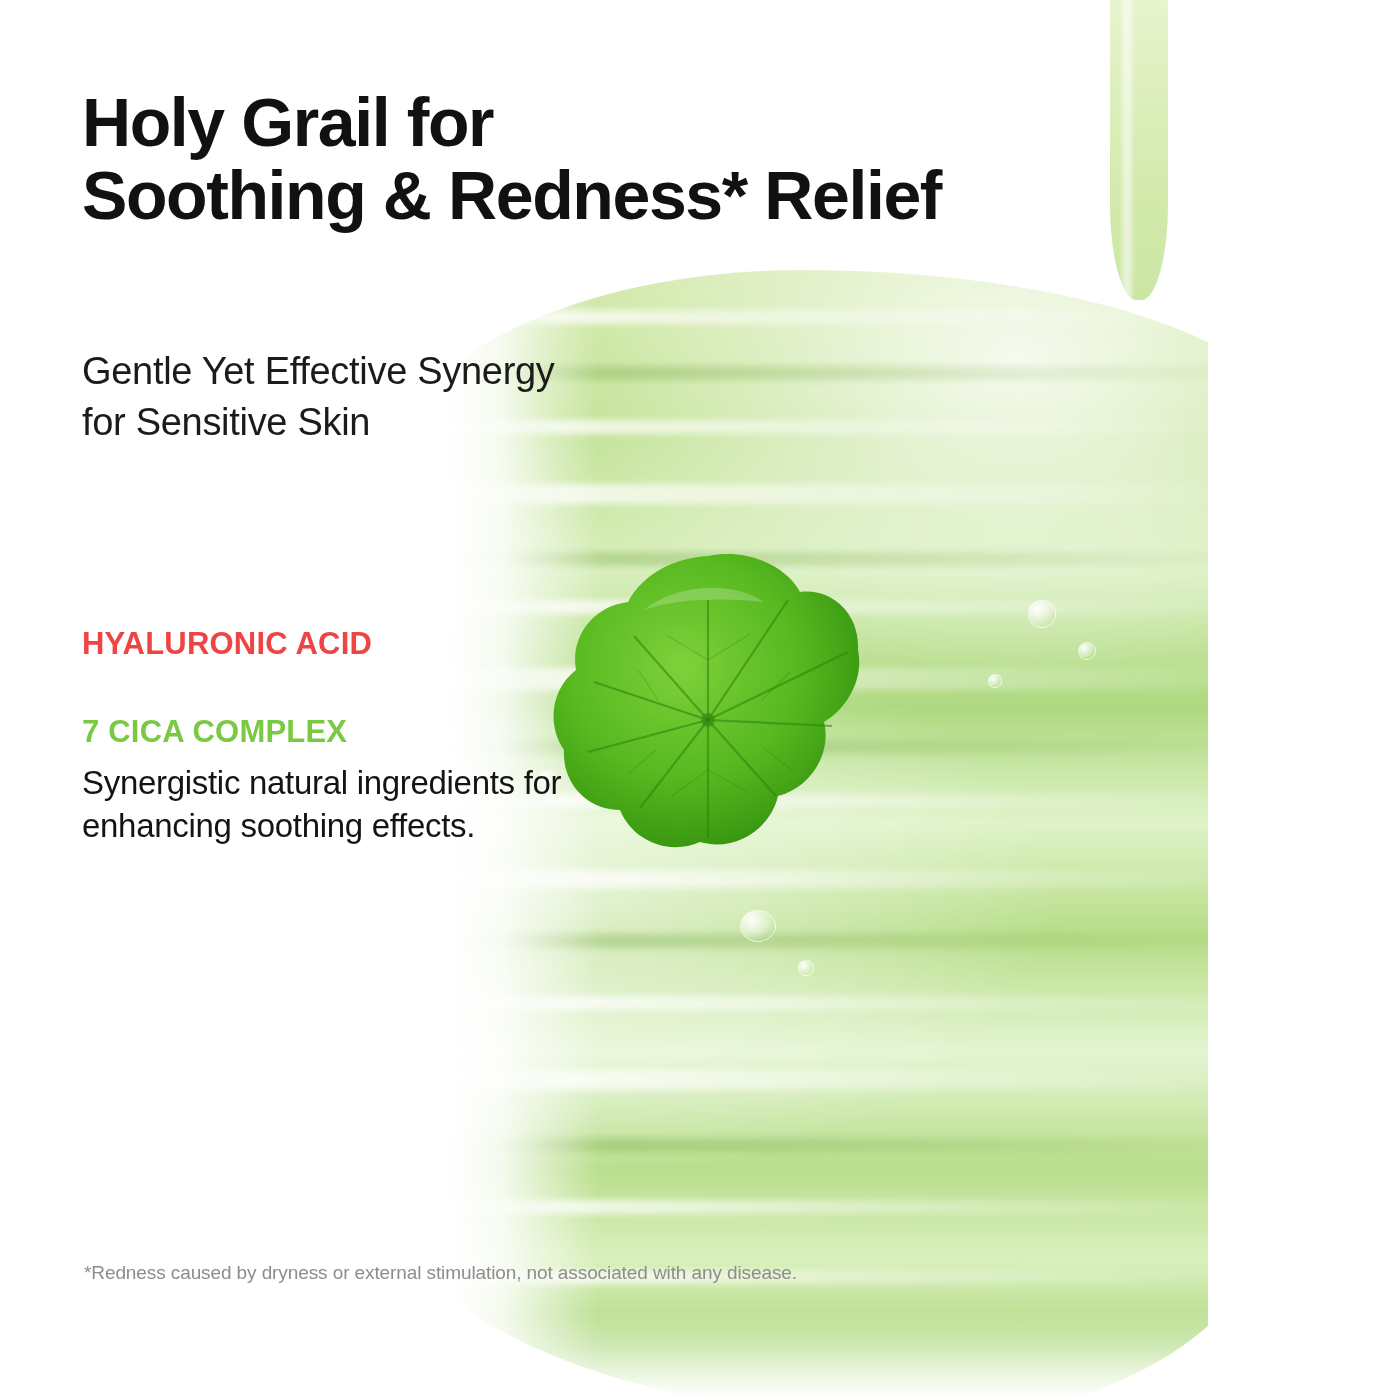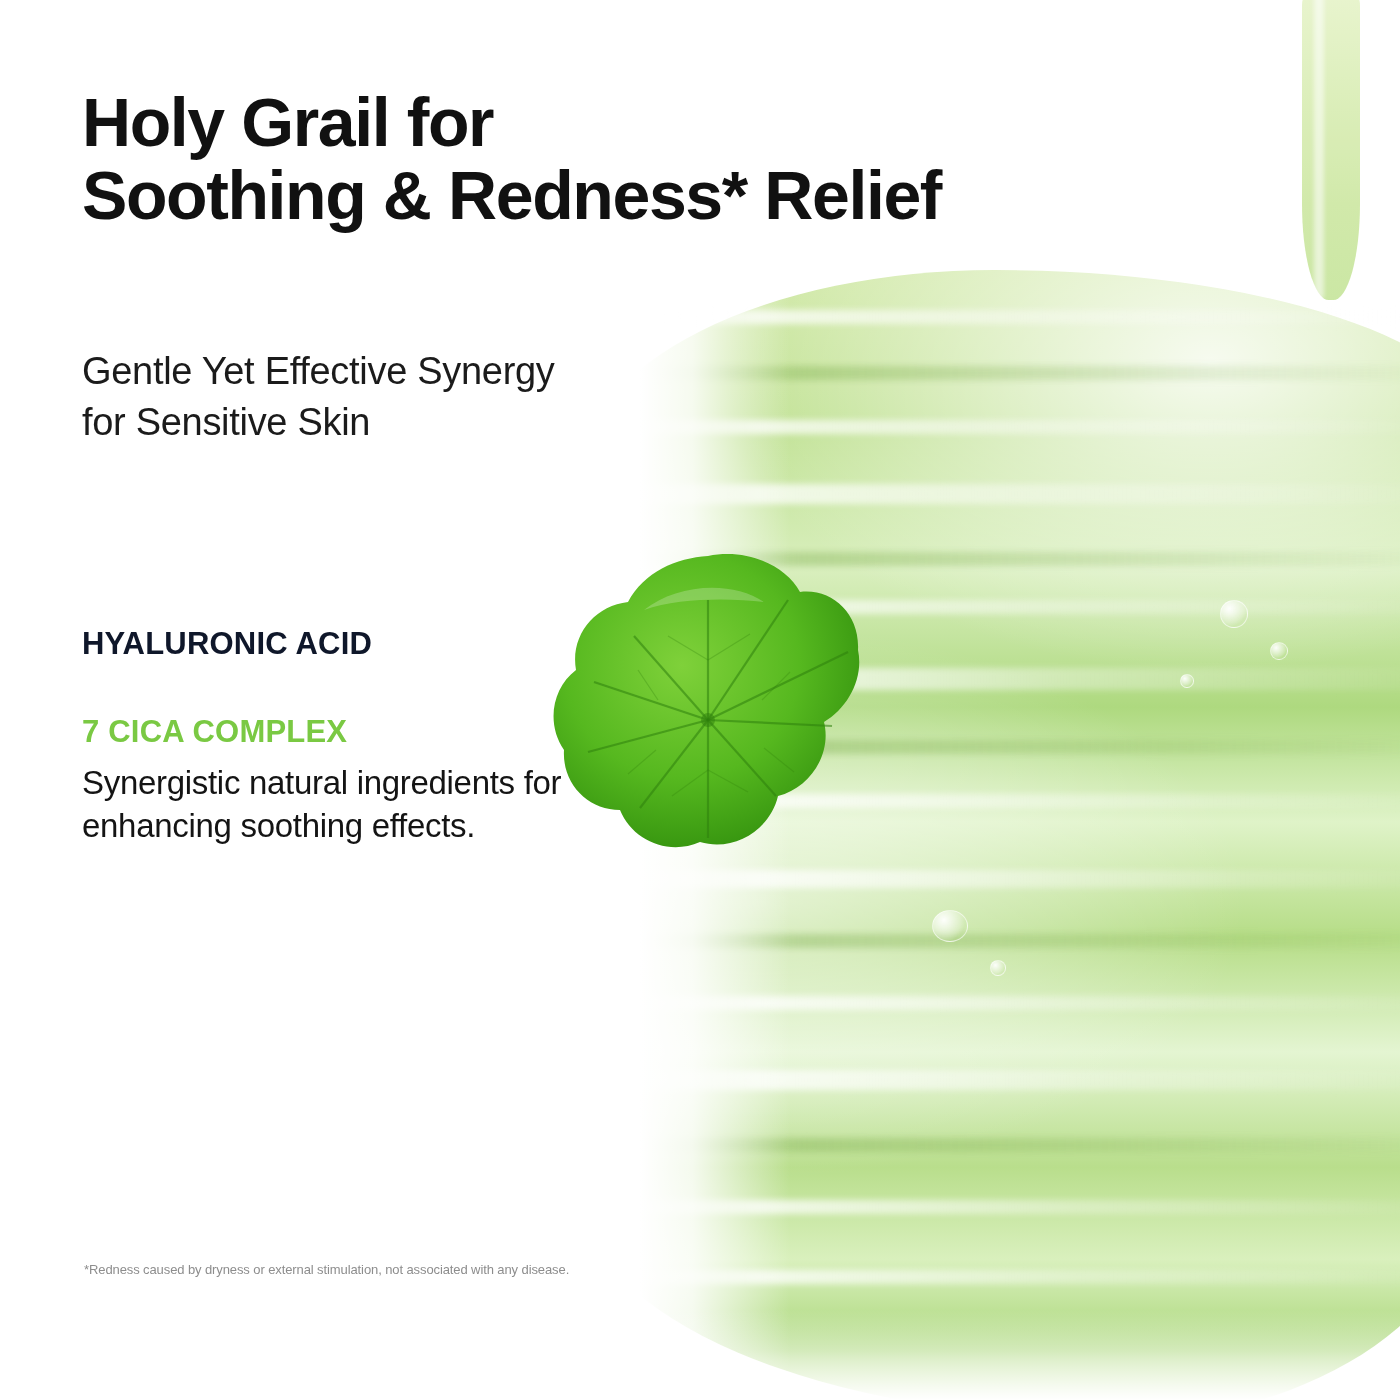--- a/index.html
+++ b/index.html
@@ -6,21 +6,21 @@
     margin: 0;
     padding: 0;
     background: #ffffff;
   }
   body {
     font-family: "Liberation Sans", sans-serif;
     -webkit-font-smoothing: antialiased;
   }
   .canvas {
     position: relative;
-    width: 1400px;
+    width: 1208px;
     height: 1400px;
     overflow: hidden;
     background: #ffffff;
   }
 
   
   .gel-stage {
     position: absolute;
     right: 0;
     top: 0;
@@ -148,21 +148,21 @@
     font-weight: 400;
     color: #141414;
     letter-spacing: -0.3px;
     white-space: pre-line;
   }
 
   .footnote {
     position: absolute;
     left: 84px;
     top: 1262px;
-    font-size: 13px;
+    font-size: 19px;
     color: #8d8d8d;
     letter-spacing: -0.1px;
   }
 </style>
 </head>
 <body>
 
 <div class="canvas">
 
   <div class="gel-stage">
@@ -240,21 +240,21 @@
   <div class="headline" style="white-space: pre-line;">Holy Grail for
 Soothing &amp; Redness* Relief</div>
 
   <div class="subhead" style="white-space: pre-line; margin-top: 46px;">Gentle Yet Effective Synergy
 for Sensitive Skin</div>
 
   <div class="benefits">
 
 
     <div class="benefit">
-      <div class="benefit-title" style="color: #0f172a;">HYALURONIC ACID</div>
+      <div class="benefit-title" style="color: #ef4444;">HYALURONIC ACID</div>
     </div>
 
     <div class="benefit">
       <div class="benefit-title" style="color: rgb(122, 201, 67);">7 CICA COMPLEX</div>
       <div class="benefit-desc">Synergistic natural ingredients for
 enhancing soothing effects.</div>
     </div>
 
   </div>
 

